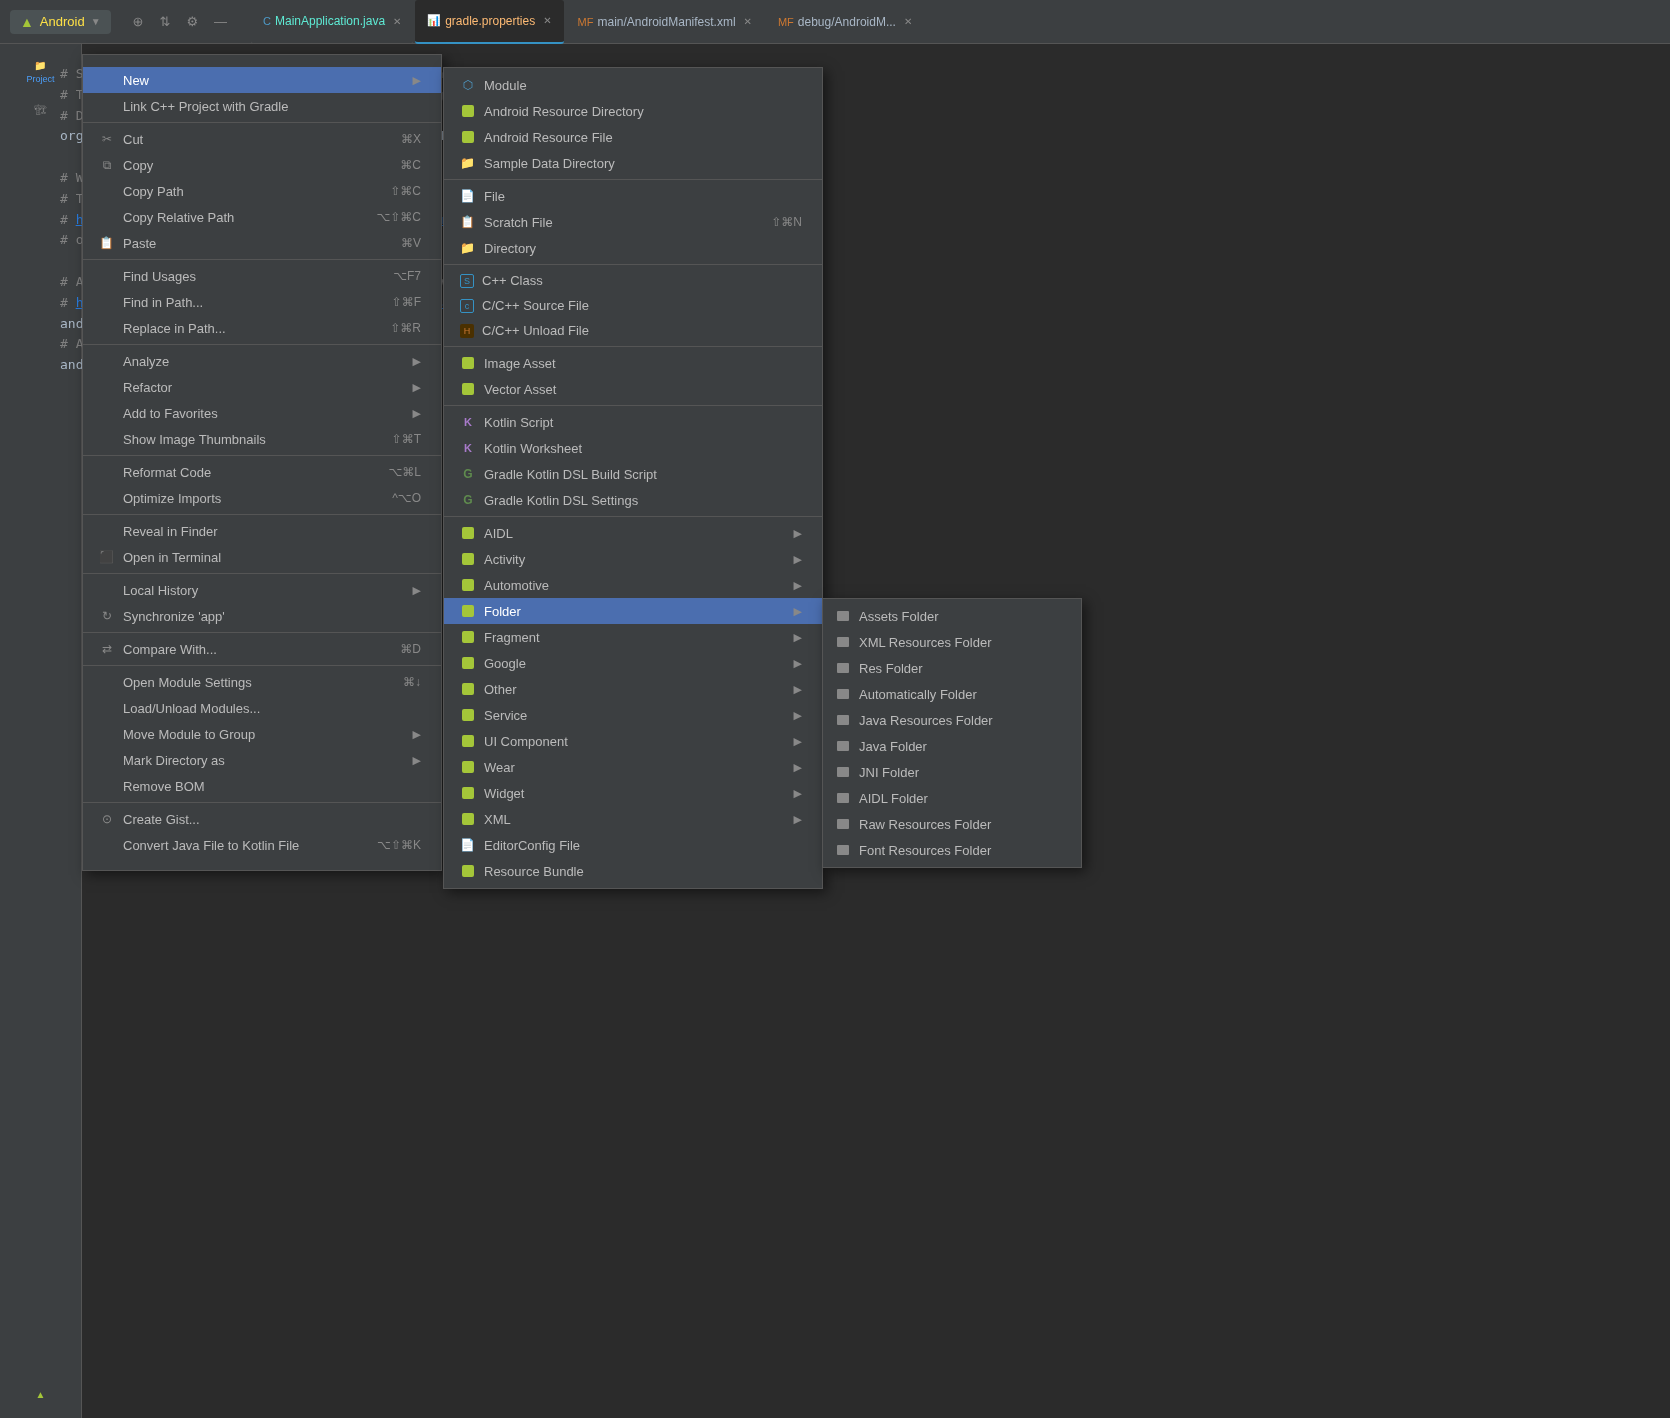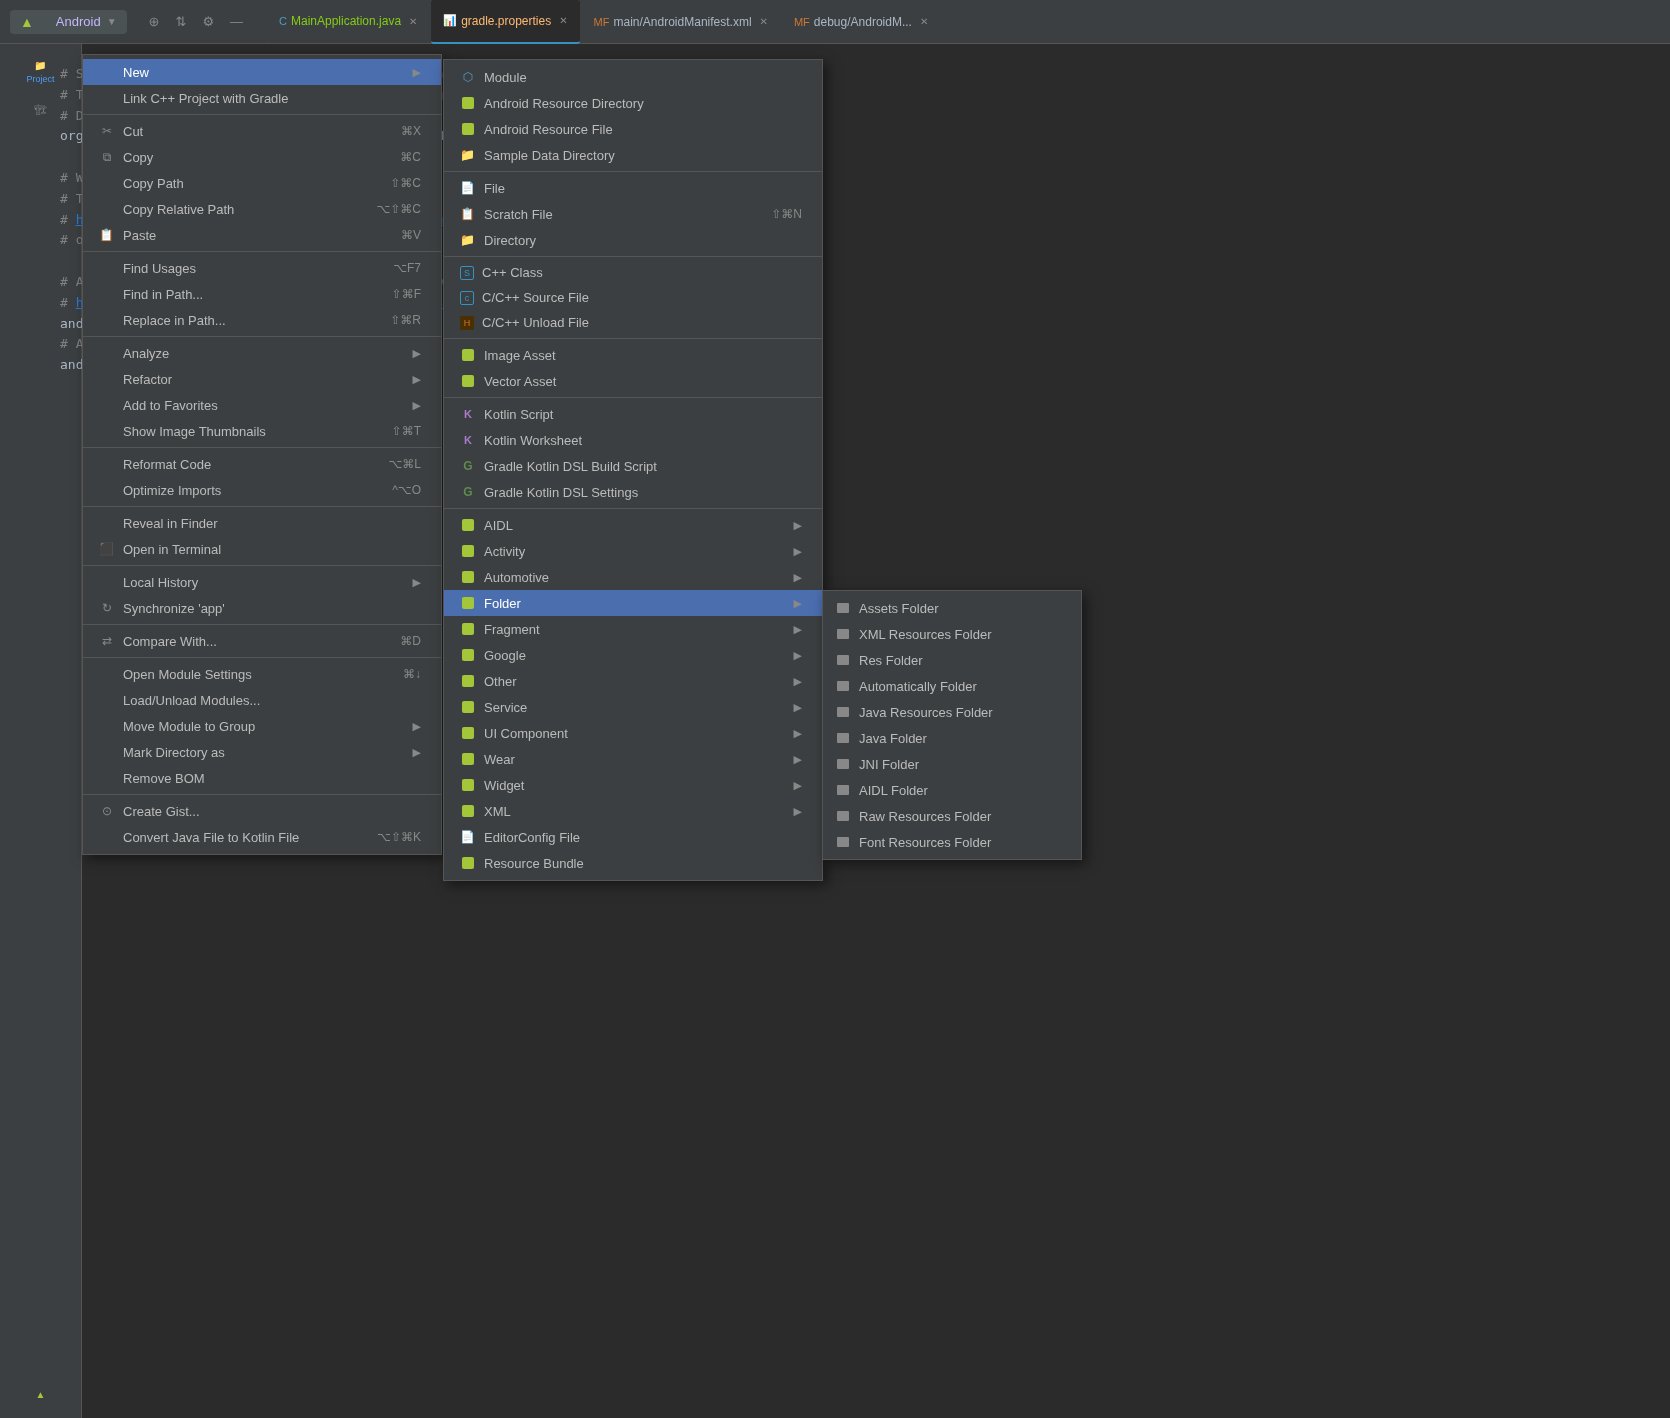--- a/index.html
+++ b/index.html
@@ -65,21 +65,21 @@
       left: 82px;
       z-index: 100;
     }
 
     
     .context-menu {
       background: #3c3f41;
       border: 1px solid #555;
       box-shadow: 4px 4px 12px rgba(0,0,0,0.5);
       min-width: 360px;
-      padding: 4px 0;
+      padding: 12px 0;
       color: #bbbbbb;
     }
 
     .menu-item {
       display: flex;
       align-items: center;
       padding: 5px 20px 5px 16px;
       cursor: pointer;
       white-space: nowrap;
       position: relative;
@@ -195,35 +195,35 @@
     .sidebar-item-v.active {
       color: #4b9ef9;
     }
   </style>
 </head>
 <body>
 
 <div class="toolbar">
   <div class="toolbar-left">
     <span style="color:#a4c639; font-size:14px;">▲</span>
-    <span style="color:#c4b5fd; font-size:13px;margin-left:16px;">Android</span>
+    <span style="color:#fde047; font-size:13px;">Android</span>
     <span style="color:#888; font-size:10px;">▼</span>
   </div>
 
   <div style="display:flex; align-items:center; gap:4px; margin-left:8px;">
     <div style="color:#888; padding:6px; cursor:pointer;">⊕</div>
     <div style="color:#888; padding:6px; cursor:pointer;">⇅</div>
     <div style="color:#888; padding:6px; cursor:pointer;">⚙</div>
     <div style="color:#888; padding:6px; cursor:pointer;">—</div>
   </div>
 
   <div style="display:flex; align-items:stretch; height:44px; margin-left:10px; gap:2px;">
     <div class="toolbar-tab" style="border-bottom:1px solid #555;">
       <span style="color:#4e9ac7; font-size:11px;">C</span>
-      <span style="font-size:12px; color:#84cc16;">MainApplication.java</span>
+      <span style="font-size:12px; color:#5eead4;">MainApplication.java</span>
       <span class="tab-close">✕</span>
     </div>
     <div class="toolbar-tab active">
       <span style="font-size:11px; color:#4e9ac7;">📊</span>
       <span style="font-size:12px; color:#fdba74;">gradle.properties</span>
       <span class="tab-close">✕</span>
     </div>
     <div class="toolbar-tab">
       <span style="font-size:11px; color:#cc7832;">MF</span>
       <span style="font-size:12px; color:#a9b7c6;">main/AndroidManifest.xml</span>

